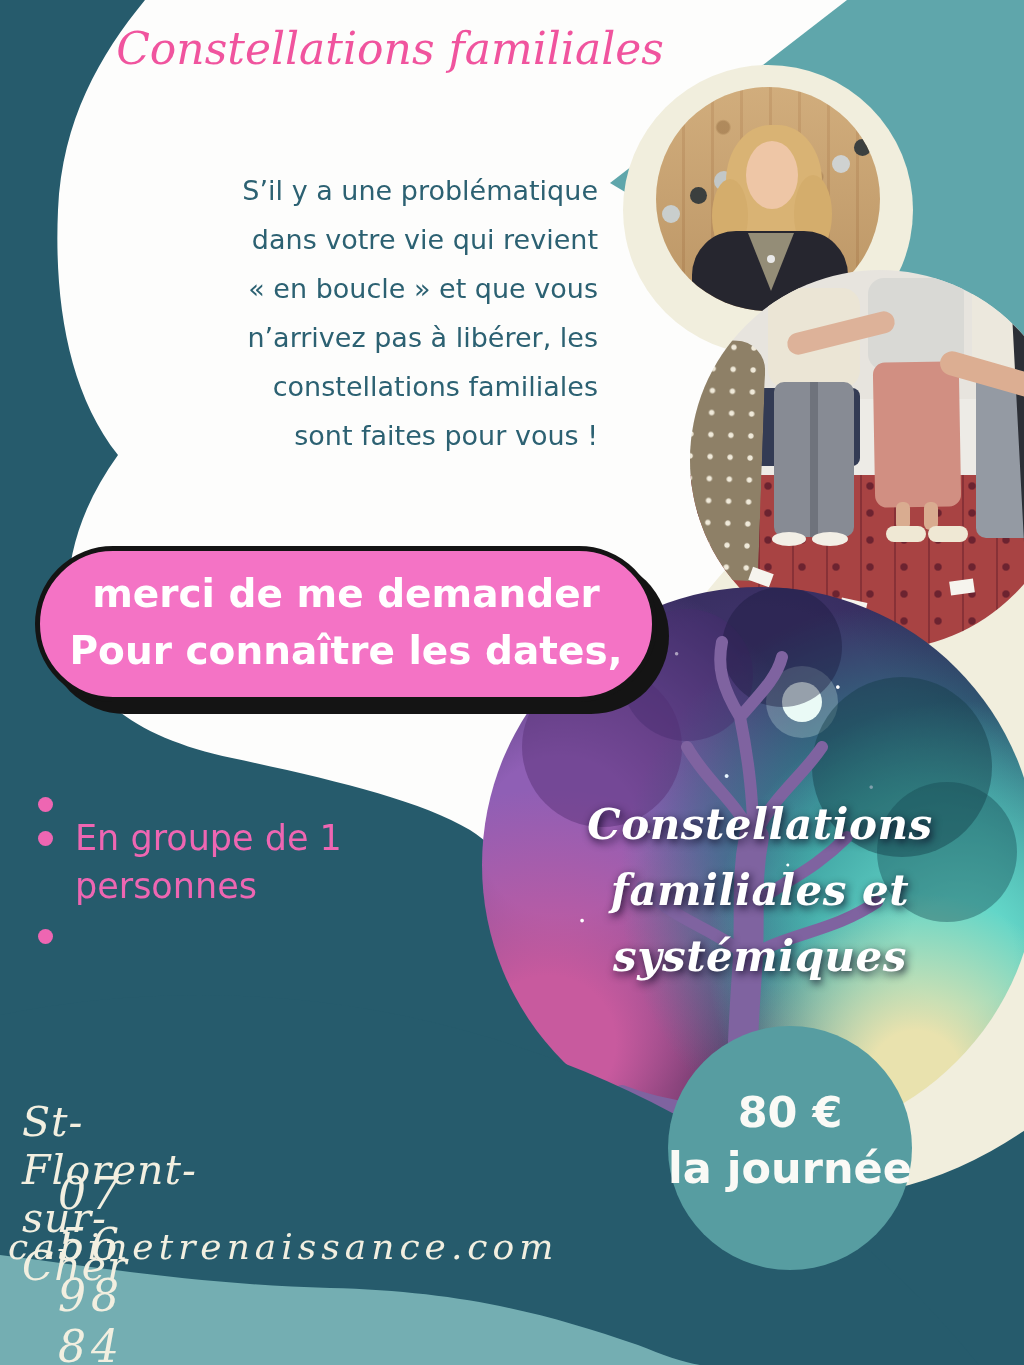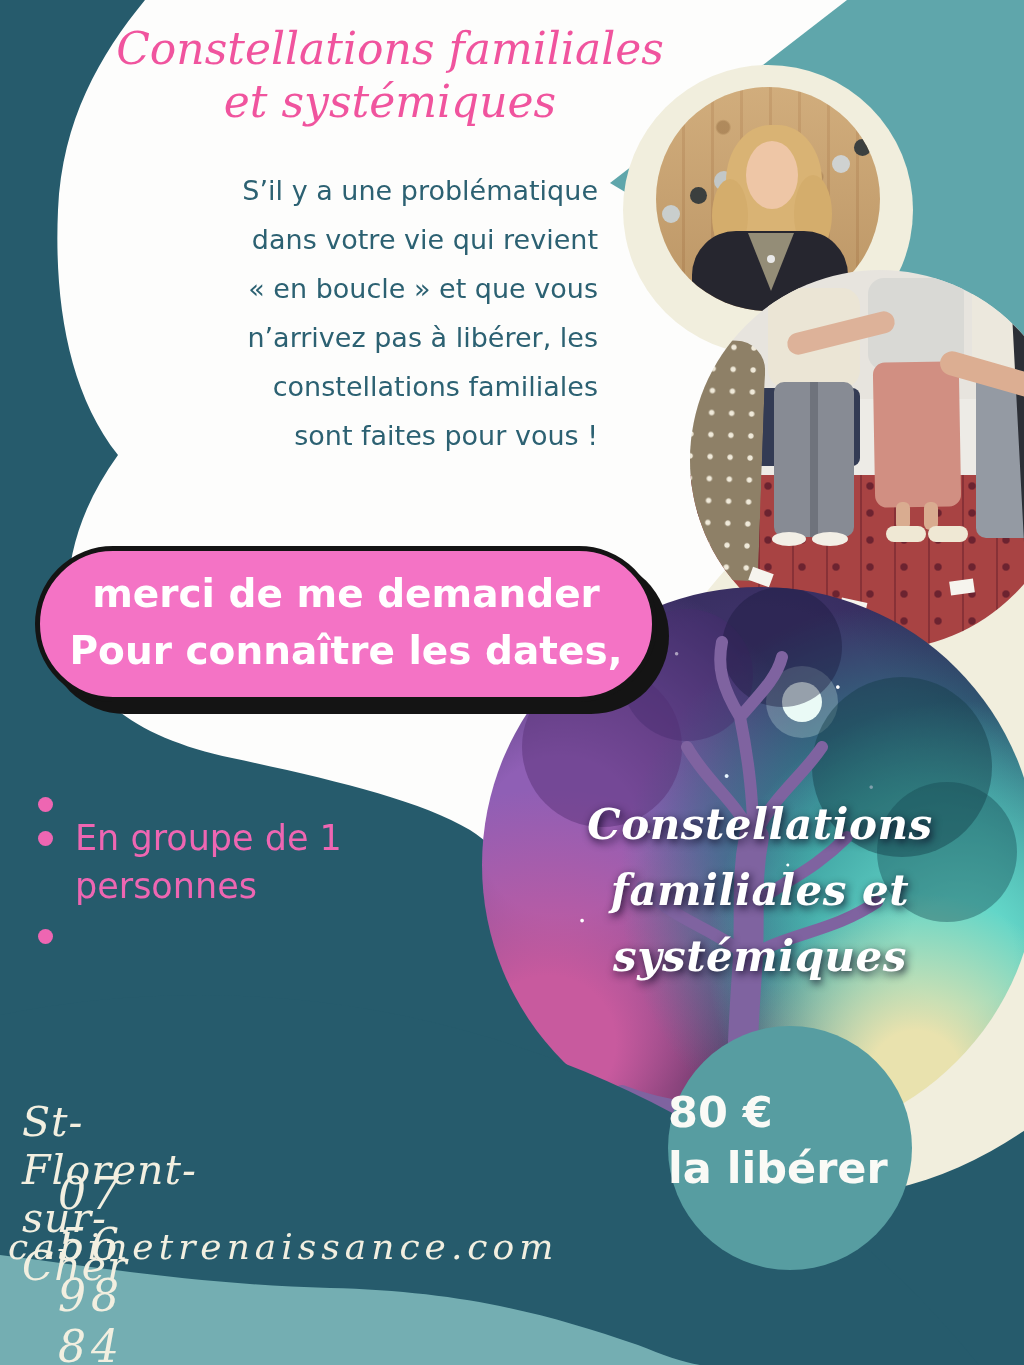--- a/index.html
+++ b/index.html
@@ -60,21 +60,21 @@
       radial-gradient(circle at 18% 60%, #fff 1.3px, transparent 2.3px),
       radial-gradient(circle at 55% 50%, #fff 1px, transparent 1.9px);}
   .tree-caption{position:absolute;left:0;top:205px;width:100%;text-align:center;color:#ffffff;
       font-family:"DejaVu Serif", serif;font-style:italic;font-weight:bold;font-size:42px;line-height:66px;
       letter-spacing:.5px;text-shadow:2px 3px 8px rgba(8,4,28,.85);}
 
   .dark-overlay{position:absolute;left:-805px;top:995px;width:2010px;height:2010px;border-radius:50%;
                 background:#265b6c;z-index:4;}
 
   .price-circle{position:absolute;left:668px;top:1026px;width:244px;height:244px;border-radius:50%;
-                background:#579da1;z-index:5;color:#fafaf6;font-weight:bold;}
+                background:#579da1;z-index:5;text-align:center;color:#fafaf6;font-weight:bold;}
   .price-circle .l1{padding-top:58px;font-size:43px;line-height:56px;}
   .price-circle .l2{font-size:43px;line-height:56px;}
 
   .wave-svg{position:absolute;left:0;top:1245px;z-index:5;}
 
   
   .poster-title{position:absolute;left:50px;top:22px;width:680px;text-align:center;color:#f0549e;
       font-family:"DejaVu Serif", serif;font-style:italic;font-size:44px;line-height:53px;z-index:6;}
   .intro{position:absolute;left:88px;top:166px;width:510px;color:#2c6172;font-size:27px;line-height:49px;
       white-space:pre-wrap;z-index:6;text-align:right;}
@@ -175,30 +175,29 @@
     <div class="tree-caption">
       <div>Constellations</div>
       <div>familiales et systémiques</div>
     </div>
   </div>
 
   <div class="dark-overlay"></div>
 
   <div class="price-circle">
     <div class="l1">80 €</div>
-    <div class="l2">la libérer</div>
+    <div class="l2">la journée</div>
   </div>
 
   <svg class="wave-svg" width="1024" height="120" viewBox="0 0 1024 120">
     <path fill="#74aeb2" d="M0,10 C110,24 210,40 330,43 C455,46 540,66 638,100 C663,110 682,117 700,120 L0,120 Z"></path>
   </svg>
 
   <div class="poster-title">
     <div>Constellations familiales</div>
-    <div>et systémiques</div>
   </div>
 
   <div class="intro">S’il y a une problématique
 dans votre vie qui revient
 « en boucle » et que vous
 n’arrivez pas à libérer, les
 constellations familiales
 sont faites pour vous !</div>
 
   <div class="cta">

